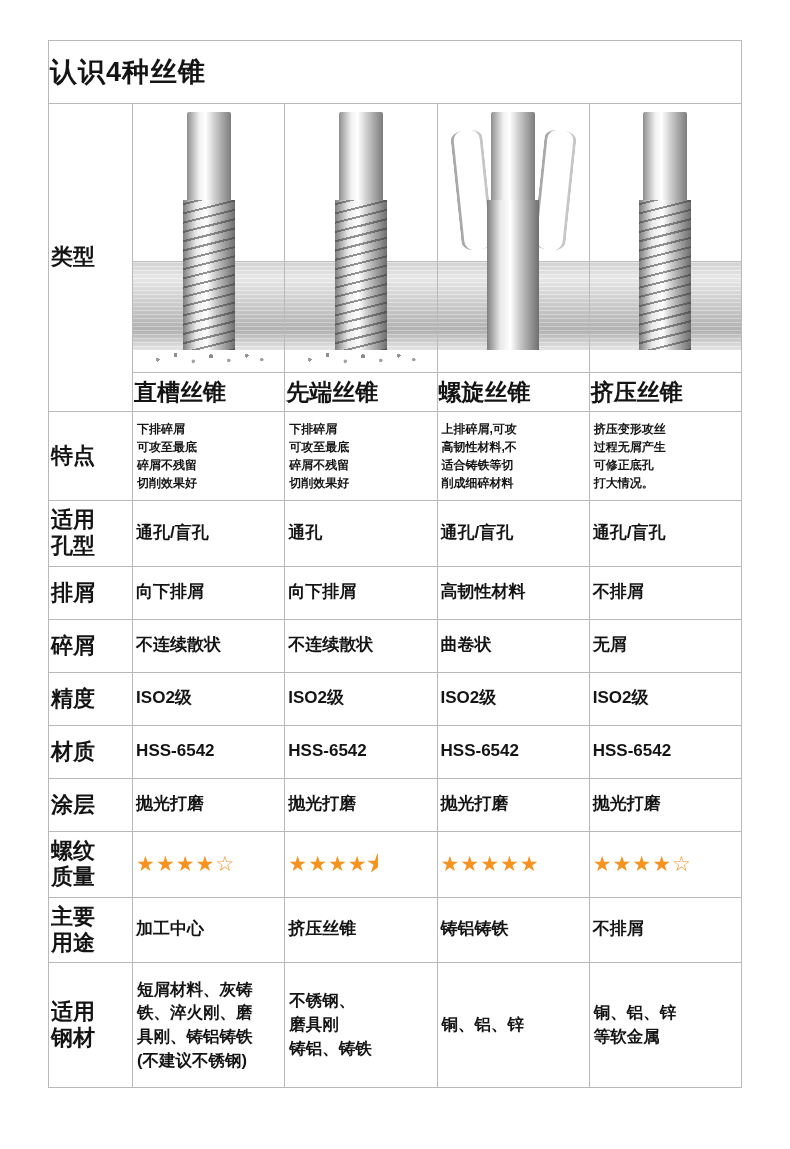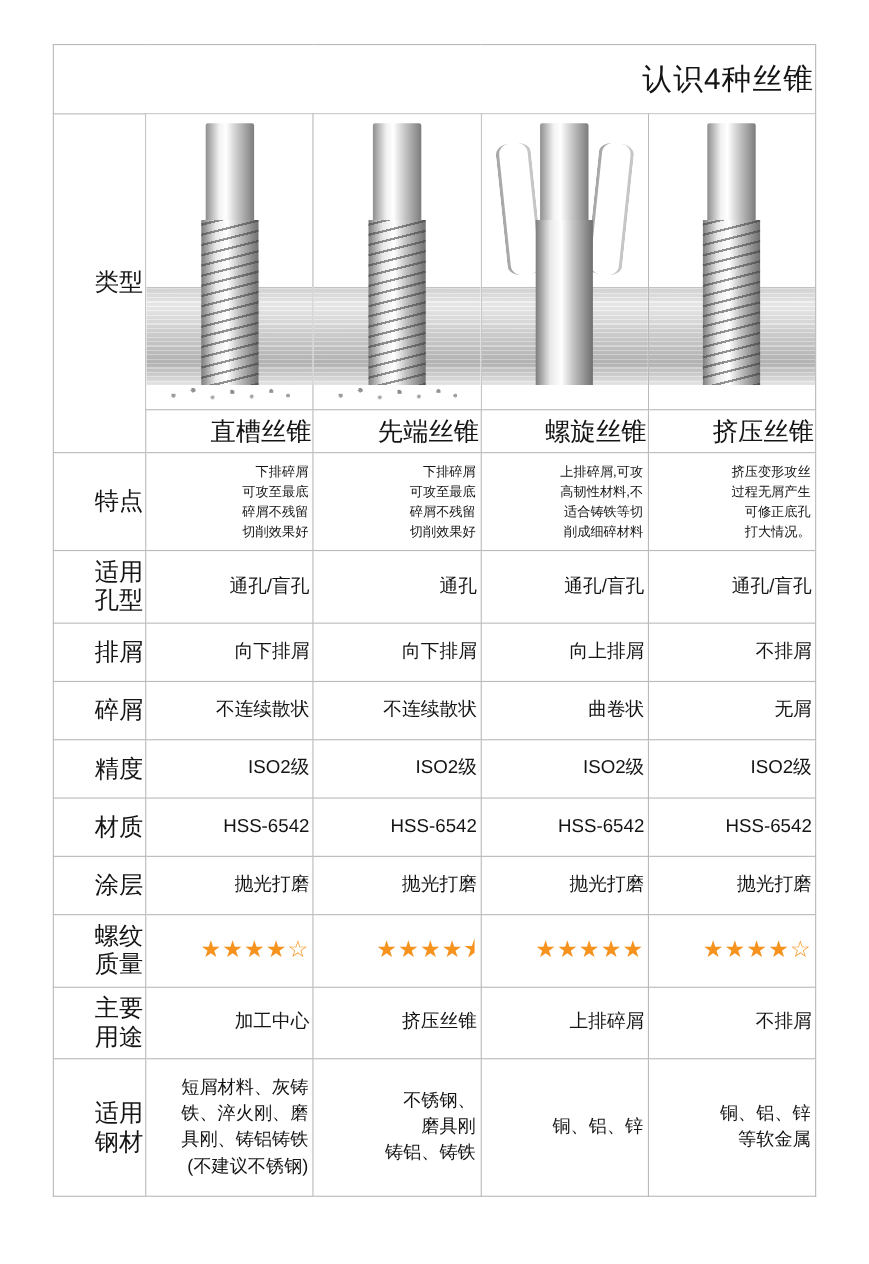--- a/index.html
+++ b/index.html
@@ -22,23 +22,23 @@
     padding: 40px 48px 0 48px;
   }
   table.spec {
     width: 694px;
     border-collapse: collapse;
     table-layout: fixed;
     background: #fff;
   }
   table.spec td, table.spec th {
     border: 1px solid #b9b9b9;
-    text-align: right;
+    text-align: left;
     vertical-align: middle;
-    font-weight: normal;
+    font-weight: bold;
     color: #141414;
   }
   .title-cell {
     height: 60px;
     font-size: 27px;
     font-weight: bold;
     letter-spacing: 1px;
     color: #000;
   }
   .rowlabel {
@@ -248,21 +248,21 @@
         <td class="cell">通孔/盲孔</td>
         <td class="cell">通孔</td>
         <td class="cell">通孔/盲孔</td>
         <td class="cell">通孔/盲孔</td>
       </tr>
 
       <tr>
         <td class="rowlabel">排屑</td>
         <td class="cell">向下排屑</td>
         <td class="cell">向下排屑</td>
-        <td class="cell">向上排屑</td>
+        <td class="cell">高韧性材料</td>
         <td class="cell">不排屑</td>
       </tr>
 
       <tr>
         <td class="rowlabel">碎屑</td>
         <td class="cell">不连续散状</td>
         <td class="cell">不连续散状</td>
         <td class="cell">曲卷状</td>
         <td class="cell">无屑</td>
       </tr>
@@ -302,21 +302,21 @@
         <td class="cell"><span class="stars">★★★★☆</span></td>
       </tr>
 
       <tr>
         <td class="rowlabel">
           <div>主要</div>
           <div>用途</div>
         </td>
         <td class="cell">加工中心</td>
         <td class="cell">挤压丝锥</td>
-        <td class="cell">上排碎屑</td>
+        <td class="cell">铸铝铸铁</td>
         <td class="cell">不排屑</td>
       </tr>
 
       <tr>
         <td class="rowlabel">
           <div>适用</div>
           <div>钢材</div>
         </td>
         <td class="cell cell-small" style="white-space:pre-line;height:110px">短屑材料、灰铸
 铁、淬火刚、磨

